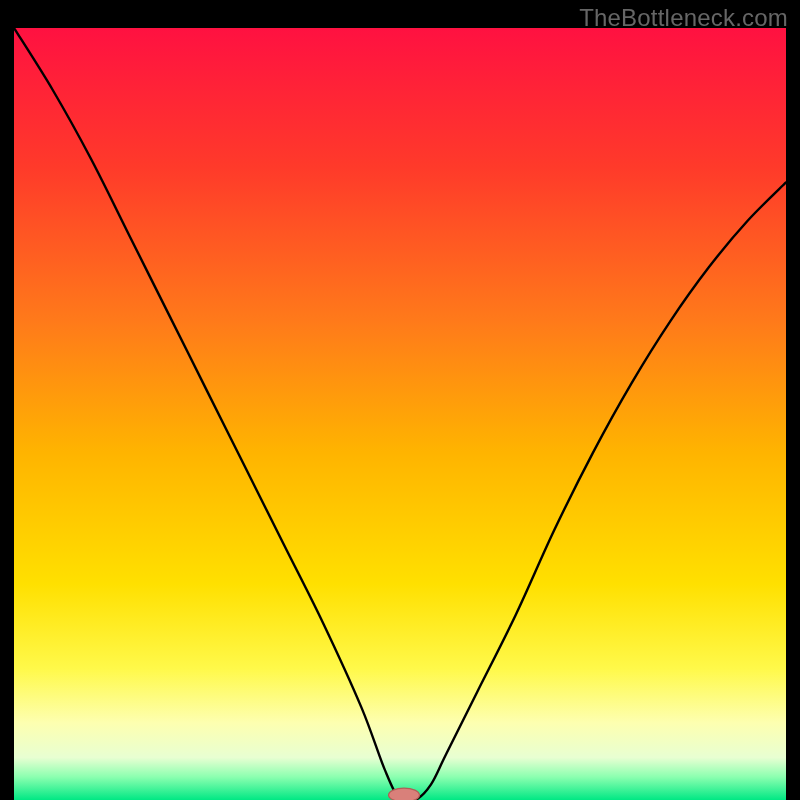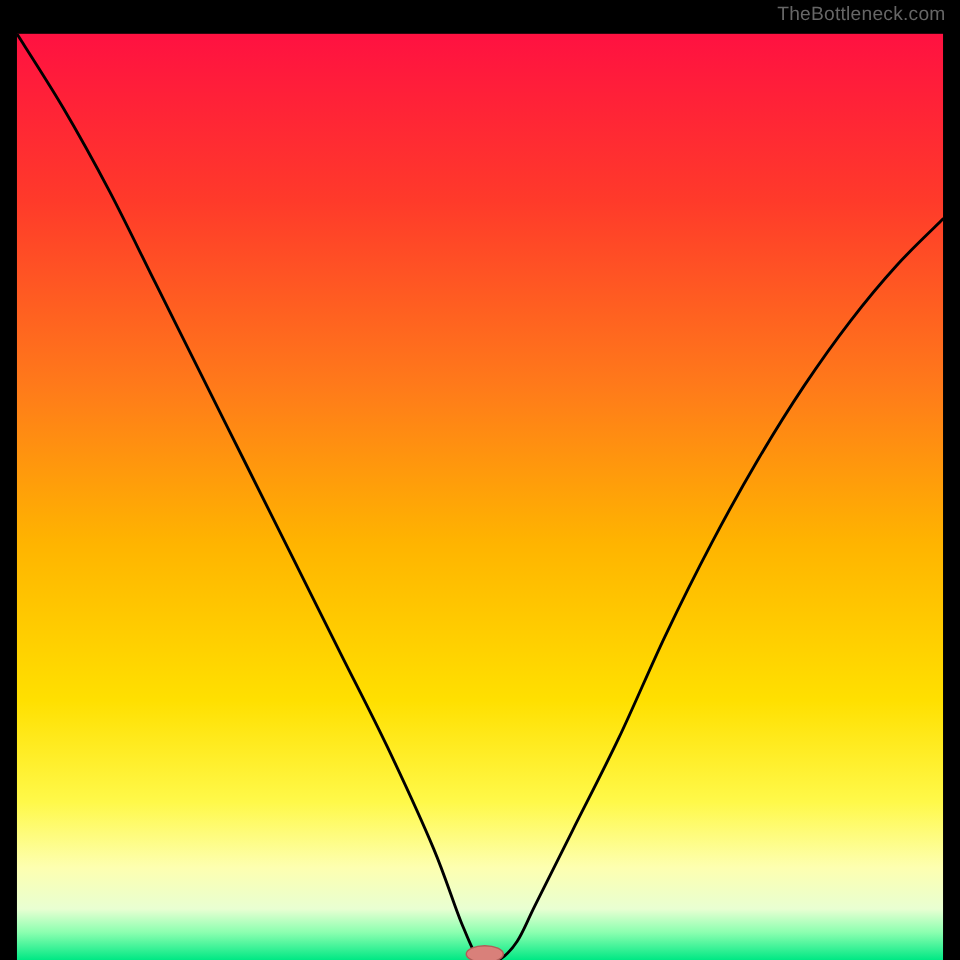--- a/index.html
+++ b/index.html
@@ -15,21 +15,21 @@
     position: relative;
     width: 800px;
     height: 800px;
     background: #000;
   }
   .watermark {
     position: absolute;
     top: 4px;
     right: 12px;
     color: #666;
-    font-size: 16px;
+    font-size: 24px;
     font-weight: 500;
     letter-spacing: 0.2px;
     z-index: 20;
   }
   .plot-area {
     position: absolute;
     left: 14px;
     top: 28px;
     width: 772px;
     height: 772px;

